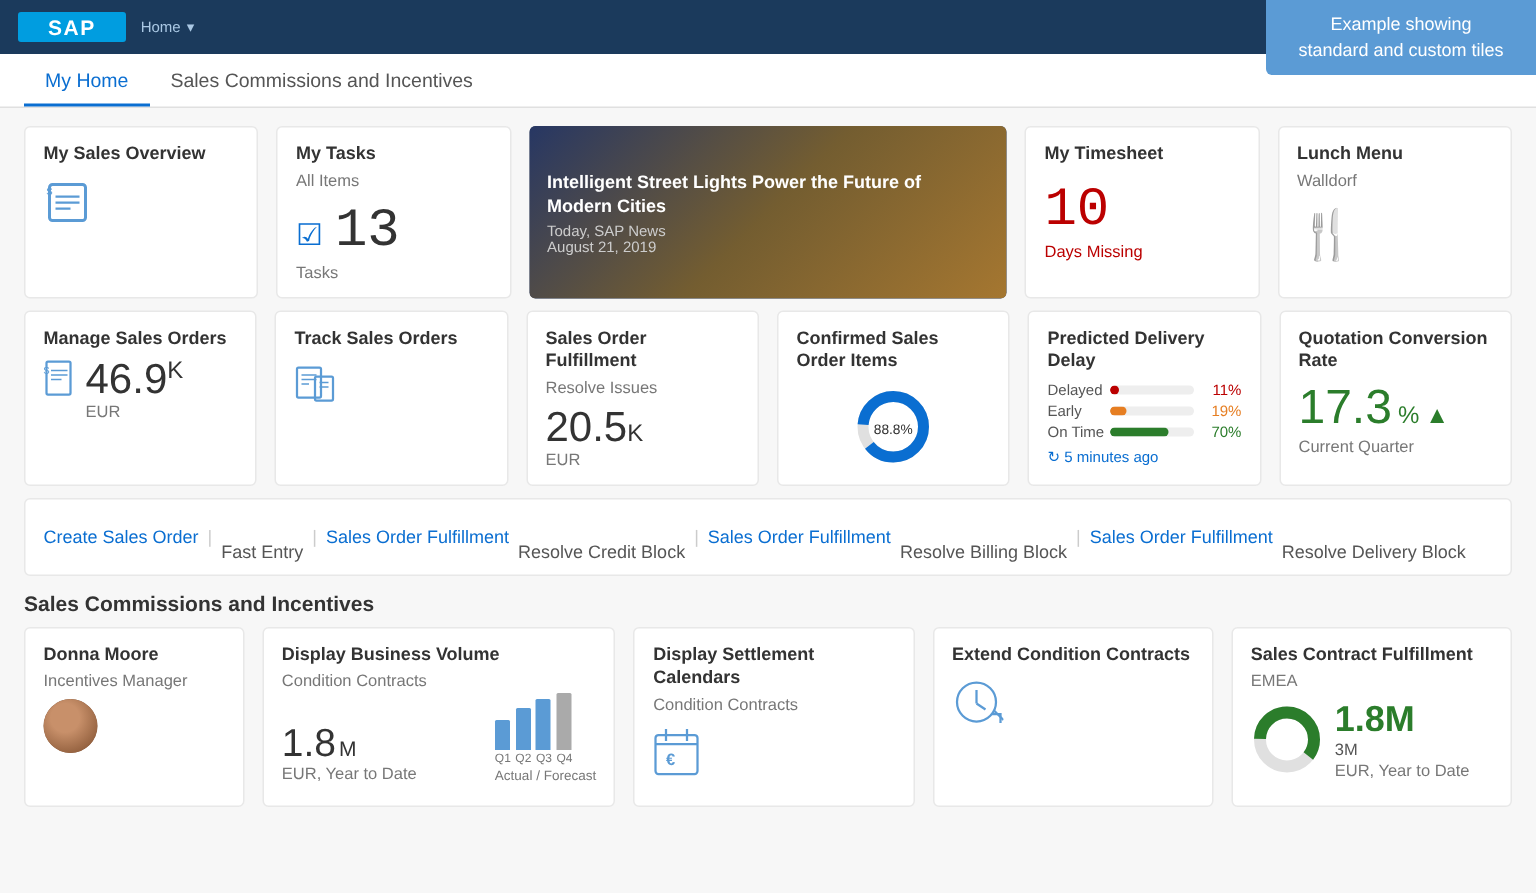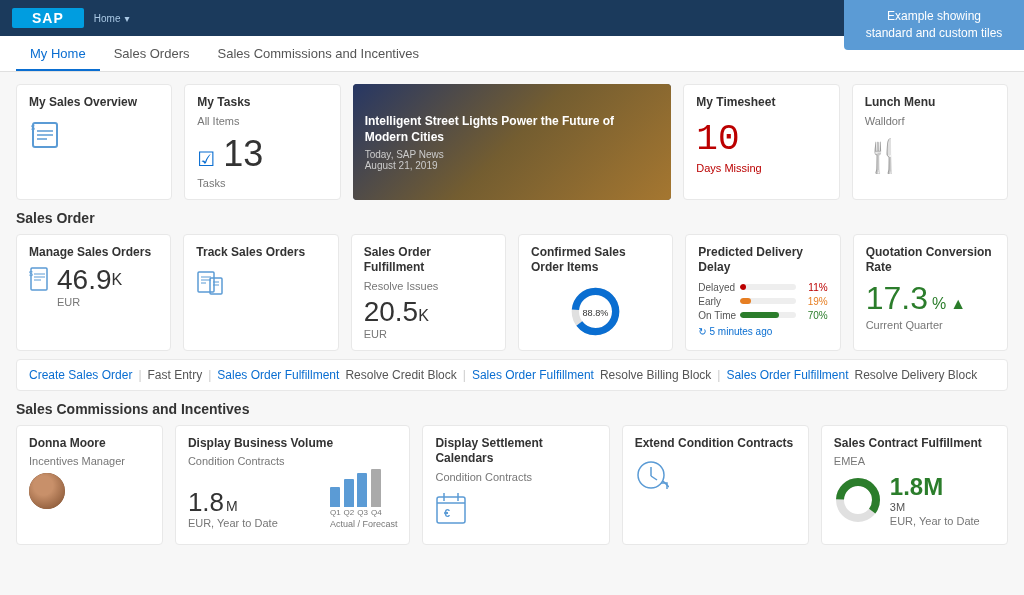--- a/index.html
+++ b/index.html
@@ -31,21 +31,21 @@
     
     .tile { background: white; border: 1px solid #e8e8e8; border-radius: 4px; padding: 10px 12px; flex: 1; min-height: 90px; position: relative; overflow: hidden; }
     .tile-title { font-size: 12px; font-weight: 600; color: #333; margin-bottom: 4px; line-height: 1.3; }
     .tile-subtitle { font-size: 11px; color: #777; margin-bottom: 6px; }
     .tile-value { font-size: 28px; font-weight: 300; color: #333; line-height: 1; }
     .tile-unit { font-size: 11px; color: #777; margin-top: 2px; }
     .tile-icon { font-size: 28px; color: #5b9bd5; margin-top: 8px; }
     .tile-red { color: #bb0000; }
 
     
-    .tasks-value { font-size: 36px; font-weight: 300; color: #333; }
+    .tasks-value { font-size: 36px; font-weight: 300; color: #333; font-family: Liberation Mono, monospace; }
     .tasks-check { color: #0a6ed1; font-size: 20px; margin-right: 4px; }
 
     
     .news-tile { flex: 2; background: #1a2a4a; color: white; border-radius: 4px; padding: 0; overflow: hidden; position: relative; min-height: 90px; }
     .news-bg { position: absolute; inset: 0; background: linear-gradient(135deg, #2a3a6a 0%, #8a6a2a 50%, #c88a2a 100%); opacity: 0.8; }
     .news-content { position: relative; z-index: 1; padding: 30px 12px 10px; }
     .news-title { font-size: 12px; font-weight: 600; color: white; line-height: 1.3; margin-bottom: 4px; }
     .news-meta { font-size: 10px; color: #ccc; }
 
     
@@ -77,21 +77,21 @@
     .refresh-note { font-size: 10px; color: #0a6ed1; margin-top: 5px; }
 
     
     .quotation-value { font-size: 32px; font-weight: 300; color: #2b7d2b; display: flex; align-items: baseline; gap: 4px; }
     .up-arrow { color: #2b7d2b; font-size: 16px; }
 
     
     .quicklinks { background: white; border: 1px solid #e8e8e8; border-radius: 4px; padding: 8px 12px; display: flex; align-items: center; gap: 6px; flex-wrap: nowrap; font-size: 12px; margin-bottom: 10px; }
     .ql-link { color: #0a6ed1; cursor: pointer; white-space: nowrap; }
     .ql-sep { color: #ccc; }
-    .ql-text { color: #555; white-space: nowrap; }
+    .ql-text { color: #555; white-space: nowrap; margin-top: 20px; }
 
     
     .person-tile { flex: 0.7; }
     .avatar { width: 36px; height: 36px; border-radius: 50%; background: #8a5a3a; overflow: hidden; display: flex; align-items: center; justify-content: center; margin-top: 6px; }
     .avatar-inner { width: 36px; height: 36px; background: radial-gradient(circle at 40% 35%, #c8906a 30%, #7a4a2a 100%); border-radius: 50%; }
 
     
     .bar-chart { display: flex; align-items: flex-end; gap: 3px; height: 40px; margin-top: 4px; }
     .bar-col { display: flex; flex-direction: column; align-items: flex-start; }
     .bar-rect { width: 10px; border-radius: 1px 1px 0 0; }
@@ -120,21 +120,20 @@
 <div class="header">
   <span class="sap-logo">SAP</span>
   <span class="home-label">
     <span>Home</span>
     <span>▾</span>
   </span>
 </div>
 
 <div class="nav-tabs">
   <div class="nav-tab active">My Home</div>
-  <div class="nav-tab">Sales Orders</div>
   <div class="nav-tab">Sales Commissions and Incentives</div>
 </div>
 
 <div class="main">
 
   <div class="tile-row">
 
     <div class="tile" style="flex:0.9;">
       <div class="tile-title">My Sales Overview</div>
       <div class="tile-icon">
@@ -174,38 +173,37 @@
     </div>
 
     <div class="tile" style="flex:0.9;">
       <div class="tile-title">Lunch Menu</div>
       <div class="tile-subtitle">Walldorf</div>
       <div class="lunch-icon">🍴</div>
     </div>
 
   </div>
 
-  <div class="section-title">Sales Order</div>
 
   <div class="tile-row">
 
     <div class="tile">
       <div class="tile-title">Manage Sales Orders</div>
       <div style="display:flex;align-items:flex-start;margin-top:6px;gap:4px;">
         <span class="doc-icon">
           <svg width="24" height="28" viewBox="0 0 24 28">
             <rect x="2" y="2" width="16" height="22" rx="1" fill="none" stroke="#5b9bd5" stroke-width="1.5"></rect>
             <line x1="5" y1="8" x2="16" y2="8" stroke="#5b9bd5" stroke-width="1"></line>
             <line x1="5" y1="11" x2="16" y2="11" stroke="#5b9bd5" stroke-width="1"></line>
             <line x1="5" y1="14" x2="12" y2="14" stroke="#5b9bd5" stroke-width="1"></line>
             <text x="0" y="10" font-size="7" fill="#5b9bd5">$</text>
           </svg>
         </span>
         <div>
-          <div style="display:flex;align-items:center;">
+          <div style="display:flex;align-items:flex-start;">
             <span class="tile-value">46.9</span>
             <span style="font-size:16px;color:#333;">K</span>
           </div>
           <div class="tile-unit">EUR</div>
         </div>
       </div>
     </div>
 
     <div class="tile">
       <div class="tile-title">Track Sales Orders</div>

